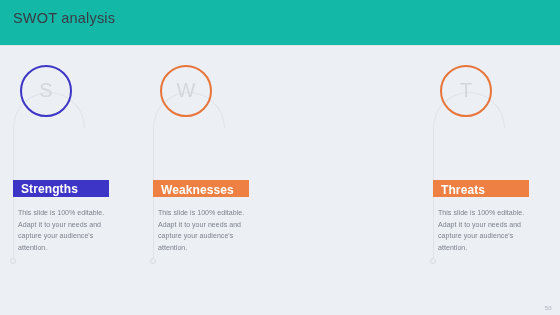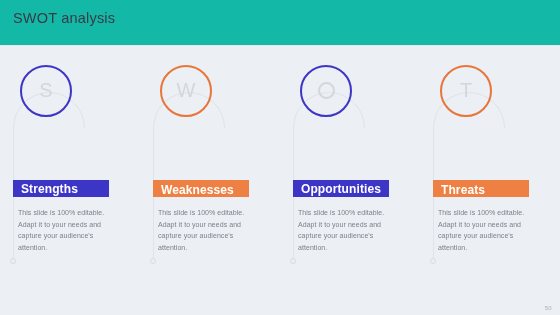--- a/index.html
+++ b/index.html
@@ -208,32 +208,20 @@
       <div class="tag-dot"></div>
       <div class="letter-circle orange">
         <span class="letter">W</span>
       </div>
       <div class="banner orange">
         <span class="banner-label">Weaknesses</span>
       </div>
       <div class="body-text">This slide is 100% editable. Adapt it to your needs and capture your audience's attention.</div>
     </div>
 
-    <div class="col col-2">
-      <div class="tag-arc"></div>
-      <div class="tag-stem"></div>
-      <div class="tag-dot"></div>
-      <div class="letter-circle ring-inner">
-        <span class="letter"></span>
-      </div>
-      <div class="banner">
-        <span class="banner-label">Opportunities</span>
-      </div>
-      <div class="body-text">This slide is 100% editable. Adapt it to your needs and capture your audience's attention.</div>
-    </div>
 
     <div class="col col-3">
       <div class="tag-arc"></div>
       <div class="tag-stem"></div>
       <div class="tag-dot"></div>
       <div class="letter-circle orange">
         <span class="letter">T</span>
       </div>
       <div class="banner orange">
         <span class="banner-label">Threats</span>

